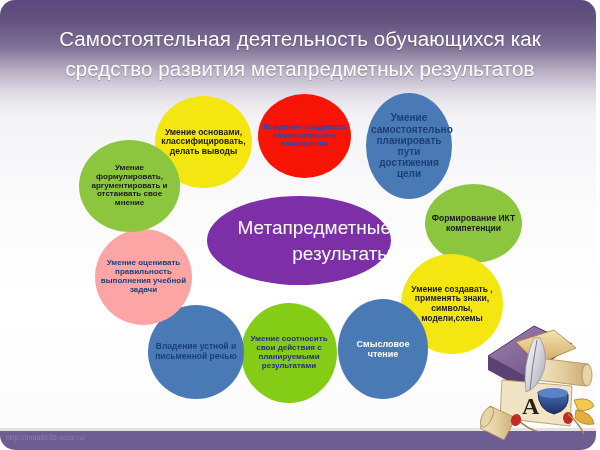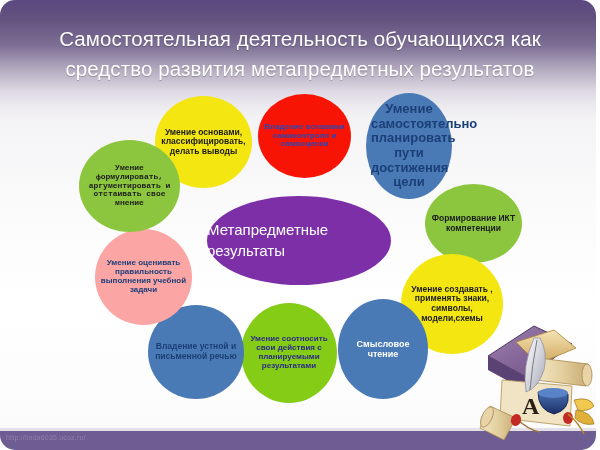--- a/index.html
+++ b/index.html
@@ -47,24 +47,24 @@
     font-weight:bold;
     line-height:1.12;
     padding:4px 5px;
   }
   .bubble span{display:block;width:100%;}
 
   .center-oval{
     position:absolute;
     border-radius:50%;
     display:flex;align-items:center;justify-content:center;
-    text-align:left;
+    text-align:right;
     color:#ffffff;
     background:#7d2fa8;
-    font-size:15px;line-height:1.35;
+    font-size:19px;line-height:1.35;
     font-weight:400;
     z-index:5;
   }
 
   
   .clipart{position:absolute;right:-2px;bottom:10px;width:122px;height:126px;z-index:6;}
 
   .watermark{
     position:absolute;left:6px;top:434px;
     font-size:7px;color:#8d7fae;
@@ -82,24 +82,24 @@
   <div class="bg-bottom-line"></div>
   <div class="bg-bottom" style="background: rgb(109, 93, 146);"></div>
 
   <div class="title">Самостоятельная деятельность обучающихся как средство развития метапредметных результатов</div>
 
   <div class="bubble" style="left: 155px; top: 96px; width: 97px; height: 92px; background: rgb(244, 230, 16); color: rgb(27, 27, 27); font-size: 8.5px;">
     <span>Умение основами, классифицировать, делать выводы</span>
   </div>
 
   <div class="bubble" style="left: 258px; top: 94px; width: 93px; height: 84px; background: rgb(247, 20, 4); color: rgb(42, 70, 181); font-size: 8px;">
-    <span>Владение основами самоконтроля и самооценки</span>
+    <span>Владение создавать самоконтроля и самооценки</span>
   </div>
 
-  <div class="bubble" style="left: 366px; top: 93px; width: 86px; height: 106px; background: rgb(74, 122, 181); color: rgb(27, 63, 119); font-size: 13px;">
+  <div class="bubble" style="left: 366px; top: 93px; width: 86px; height: 106px; background: rgb(74, 122, 181); color: rgb(27, 63, 119); font-size: 10px;">
     <span>Умение самостоятельно планировать пути достижения цели</span>
   </div>
 
   <div class="bubble" style="left: 425px; top: 184px; width: 97px; height: 79px; background: rgb(140, 198, 62); color: rgb(27, 27, 27); font-size: 8.5px;">
     <span>Формирование ИКТ компетенции</span>
   </div>
 
   <div class="bubble" style="left: 401px; top: 254px; width: 102px; height: 100px; background: rgb(244, 230, 16); color: rgb(27, 27, 27); font-size: 8.5px;">
     <span>Умение создавать , применять знаки, символы, модели,схемы</span>
   </div>
@@ -113,21 +113,21 @@
   </div>
 
   <div class="bubble" style="left: 148px; top: 305px; width: 96px; height: 94px; background: rgb(74, 122, 181); color: rgb(27, 63, 119); font-size: 8.5px;">
     <span>Владение устной и письменной речью</span>
   </div>
 
   <div class="bubble" style="left: 95px; top: 229px; width: 97px; height: 96px; background: #fca5a5; color: rgb(27, 63, 119); font-size: 8px;">
     <span>Умение оценивать правильность выполнения учебной задачи</span>
   </div>
 
-  <div class="bubble" style="left: 79px; top: 140px; width: 101px; height: 92px; background: rgb(140, 198, 62); color: rgb(27, 27, 27); font-size: 8px; font-family: Liberation Mono, monospace;">
+  <div class="bubble" style="left: 79px; top: 140px; width: 101px; height: 92px; background: rgb(140, 198, 62); color: rgb(27, 27, 27); font-size: 8px;">
     <span>Умение формулировать, аргументировать и отстаивать свое мнение</span>
   </div>
 
   <div class="center-oval" style="left: 207px; top: 196px; width: 184px; height: 89px; background: rgb(125, 47, 168); color: rgb(255, 255, 255);">
     <span>Метапредметные результаты</span>
   </div>
 
   <svg class="clipart" viewBox="0 0 122 126" xmlns="http://www.w3.org/2000/svg">
     <defs>
       <linearGradient id="bookg" x1="0" y1="0" x2="1" y2="1">

